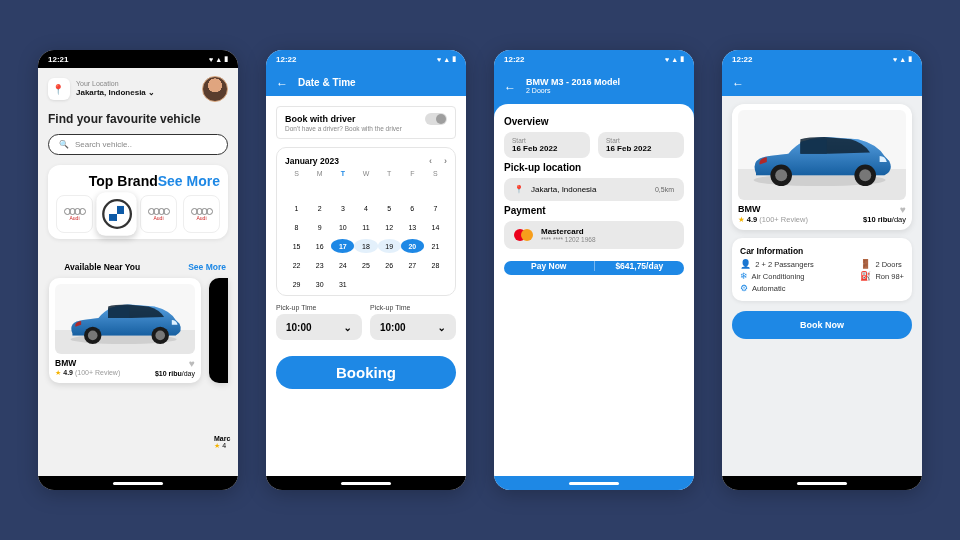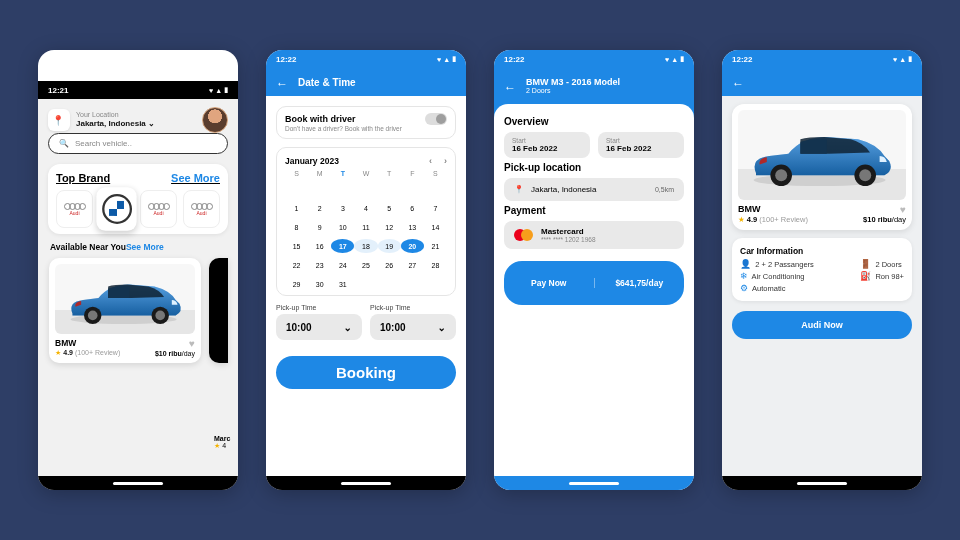--- a/index.html
+++ b/index.html
@@ -28,21 +28,21 @@
   .status-bar {
     height: 18px;
     font-size: 8px;
     font-weight: 600;
     display: flex;
     align-items: center;
     justify-content: space-between;
     padding: 0 10px;
     flex-shrink: 0;
   }
-  .status-bar.dark { background:#000; color:#fff;margin-top:31px; }
+  .status-bar.dark { background:#000; color:#fff; }
   .status-bar.blue { background:#1e88e5; color:#fff; }
   .status-icons { display:flex; gap:2px; align-items:center; }
   .status-icons span { font-size:7px; }
   .bottom-bar {
     height: 14px;
     flex-shrink: 0;
     display:flex; align-items:center; justify-content:center;
   }
   .bottom-bar.dark { background:#000; }
   .bottom-bar.blue { background:#1e88e5; }
@@ -71,21 +71,21 @@
   .s1-title { font-weight:800; font-size:12px; color:#222; margin:10px 0 8px; }
   .search {
     display:flex; align-items:center; gap:6px;
     background:#fff; border:1px solid #333; border-radius:16px;
     padding:5px 10px; font-size:8px; color:#888;
   }
   .card-panel {
     background:#fff; border-radius:12px; padding:8px 8px 6px;
     box-shadow:0 1px 4px rgba(0,0,0,.08); margin-top:10px;
   }
-  .row-head { display:flex; justify-content:space-between; font-size:11px; font-weight:700; margin-bottom:6px;text-decoration:underline; }
+  .row-head { display:flex; justify-content:flex-end; font-size:14px; font-weight:700; margin-bottom:6px; }
   .see-more { color:#1e88e5; font-weight:700; }
   .brand-row { display:flex; gap:6px; }
   .brand {
     flex:1; background:#fff; border:1px solid #eee; border-radius:8px;
     height:38px; display:flex; flex-direction:column; align-items:center; justify-content:center;
     font-size:5px; color:#c22;
   }
   .brand.big { transform:scale(1.15); border:none; box-shadow:0 2px 6px rgba(0,0,0,.18); position:relative; z-index:1; }
   .audi-rings { display:flex; gap:-2px; }
   .audi-rings span { width:7px;height:7px;border:1px solid #888;border-radius:50%;margin-left:-2px; }
@@ -93,21 +93,21 @@
   .bmw-badge {
     width:26px;height:26px;border-radius:50%;border:2px solid #333;
     background: conic-gradient(#0d5aa7 0 25%, #fff 25% 50%, #0d5aa7 50% 75%, #fff 75% 100%);
     background-size:60% 60%; background-position:center; background-repeat:no-repeat;
     position:relative;
   }
   .bmw-badge::after{
     content:""; position:absolute; inset:5px; border-radius:50%;
     background: conic-gradient(#0d5aa7 0 25%, #fff 25% 50%, #0d5aa7 50% 75%, #fff 75% 100%);
   }
-  .sec-head { display:flex; justify-content:flex-start; font-size:8.5px; font-weight:700; margin:8px 0 6px; padding:0 2px;}
+  .sec-head { display:flex; justify-content:flex-end; font-size:8.5px; font-weight:700; margin:23px 0 6px; padding:0 2px;gap:48px;}
   .car-card {
     width:155px; background:#fff; border-radius:10px; padding:6px;
     box-shadow:0 2px 6px rgba(0,0,0,.12);
   }
   .car-shelf { display:flex; gap:8px; margin-left:1px; }
   .car-img {
     width:100%; height:70px; border-radius:6px;
     background: linear-gradient(180deg, #f7f7f7 0 65%, #e6e6e6 66% 100%);
     display:flex; align-items:center; justify-content:center; overflow:hidden;
   }
@@ -125,21 +125,21 @@
   }
 
   
   .topbar {
     background:#1e88e5; color:#fff; height:28px; display:flex; align-items:center; gap:10px;
     padding:0 10px; font-size:10px; font-weight:700;
   }
   .topbar .back { font-size:12px; }
   .s2 { background:#fff; padding:10px; display:flex; flex-direction:column; gap:8px; }
   .driver-box {
-    border:1px solid #e5e5e5; border-radius:10px; padding:6px 8px;
+    border:1px solid #e5e5e5; border-radius:4px; padding:6px 8px;
   }
   .driver-box .t { display:flex; justify-content:space-between; align-items:center; }
   .driver-box .t .ttl { font-weight:800; font-size:9px;}
   .driver-box .sub { font-size:6.5px; color:#888;}
   .toggle { width:22px; height:12px; border-radius:6px; background:#ddd; position:relative; }
   .toggle::after{content:"";position:absolute;right:1px;top:1px;width:10px;height:10px;border-radius:50%;background:#9e9e9e;}
   .calendar {
     border:1px solid #e5e5e5; border-radius:10px; padding:8px 8px 4px;
   }
   .cal-head { display:flex; justify-content:space-between; align-items:center; font-size:8.5px; font-weight:700; margin-bottom:4px;}
@@ -182,21 +182,21 @@
   }
   .loc-card .dist { margin-left:auto; color:#666; font-size:7px;}
   .pay-card {
     background:#e9e9e9; border-radius:8px; padding:6px 10px; display:flex; align-items:center; gap:8px;
   }
   .mc { display:flex; }
   .mc span:first-child{width:12px;height:12px;border-radius:50%;background:#eb001b;}
   .mc span:last-child{width:12px;height:12px;border-radius:50%;background:#f79e1b;margin-left:-5px;}
   .pay-txt .nm{ font-size:8px; font-weight:700;}
   .pay-txt .num{ font-size:6.5px; color:#888;}
-  .pay-row { background:#1e88e5; color:#fff; border-radius:18px; height:44px; display:flex; align-items:center; margin-top:12px;}
+  .pay-row { background:#1e88e5; color:#fff; border-radius:18px; height:14px; display:flex; align-items:flex-start; margin-top:12px;}
   .pay-row div{ flex:1; text-align:center; font-size:8.5px; font-weight:700;}
   .pay-row div:first-child{ border-right:1px solid rgba(255,255,255,.4);}
 
   
   .s4top { background:#1e88e5; height:28px; display:flex; align-items:center; padding:0 10px;}
   .s4top .back{ color:#fff; font-size:12px;}
   .s4 { background:#eef0f2; }
   .s4-body { padding:8px 10px 10px; height:calc(100% - 28px); display:flex; flex-direction:column;}
   .hero {
     background:#fff; border-radius:12px; padding:6px; box-shadow:0 2px 6px rgba(0,0,0,.1);
@@ -257,20 +257,21 @@
   </div>
   <div class="content s1">
     <div class="loc-row">
       <div class="loc-box">📍</div>
       <div class="loc-text">
         <div class="caption">Your Location</div>
         <div class="val"><span>Jakarta, Indonesia</span> <span>⌄</span></div>
       </div>
       <div class="avatar"></div>
     </div>
+    <div class="s1-title">Find your favourite vehicle</div>
     <div class="search">
       <span>🔍</span>
       <span>Search vehicle..</span>
     </div>
     <div class="card-panel">
       <div class="row-head">
         <span>Top Brand</span>
         <span class="see-more">See More</span>
       </div>
       <div class="brand-row">
@@ -560,19 +561,19 @@
                 <span class="ib">🚪</span>
                 <span>2 Doors</span>
               </span>
             <span>
                 <span class="ib">⛽</span>
                 <span>Ron 98+</span>
               </span>
           </div>
         </div>
       </div>
-      <div class="cta">Audi Now</div>
+      <div class="cta">Book Now</div>
     </div>
   </div>
   <div class="bottom-bar dark">
       <div class="home-indicator"></div>
     </div>
 </div>
 
 </body></html>

